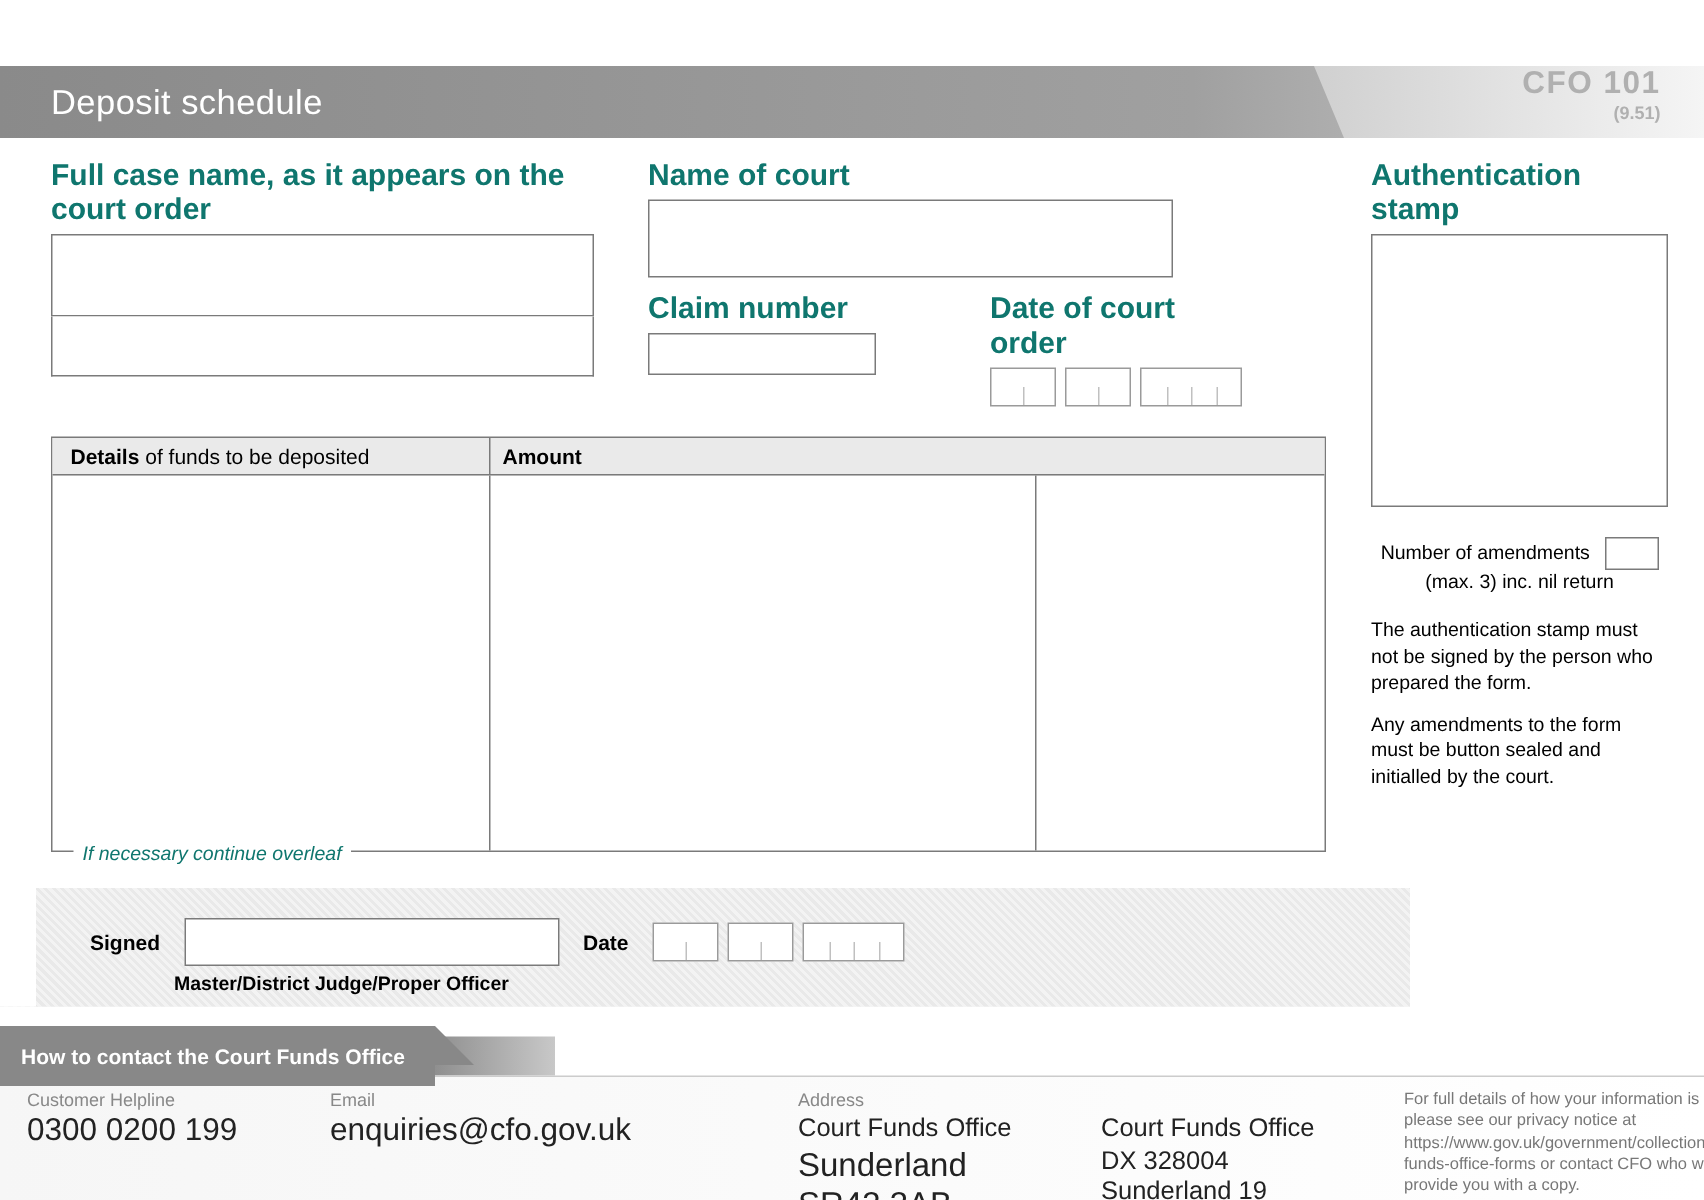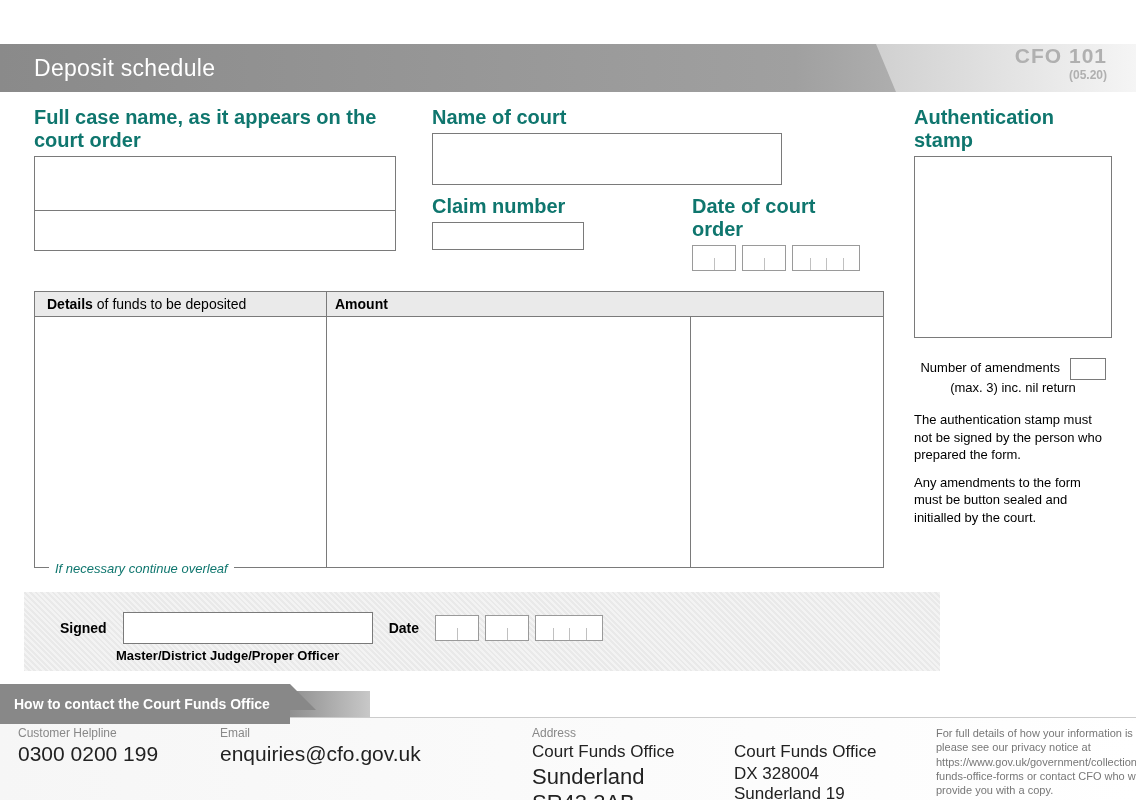--- a/index.html
+++ b/index.html
@@ -60,21 +60,21 @@
   .label{ font-size:20px; color:#0f766e; margin-bottom:4px; font-weight:700;}
   .box{
     border:1px solid #7a7a7a; background:#fff;
     height:48px; width:100%;
   }
   .casename{ width:362px; }
   .casename .box{ height:55px; }
   .casename .box + .box{ border-top:none; height:40px;}
   .court{ width:350px; }
   .court .box{ height:52px; }
-  .row2{ display:flex; gap:108px; margin-top:10px;}
+  .row2{ display:flex; gap:76px; margin-top:10px;}
   .claim .box{ height:28px; width:152px;}
   .dateorder .datebox{ display:flex; }
   .date-seg{
     border:1px solid #9a9a9a; height:26px; width:44px; position:relative;
     background:#fff;
   }
   .date-seg + .date-seg{ margin-left:6px;}
   .date-seg::before{
      content:""; position:absolute; left:50%; top:12px; bottom:0; border-left:1px solid #c0c0c0;
   }
@@ -175,21 +175,21 @@
   .bottom-border{ height:2px; background:#666; margin:0;}
 </style>
 </head>
 <body>
 
 <div class="page">
   <div class="header-bar">
     <div class="header-title">Deposit schedule</div>
     <div class="form-code">
       <div class="code">CFO 101</div>
-      <div class="rev">(05.20)</div>
+      <div class="rev">(9.51)</div>
     </div>
   </div>
 
   <div class="main-area">
     <div class="left-col">
       <div class="top-fields">
         <div class="field-group casename">
           <div class="label">Full case name, as it appears on the court order</div>
           <div class="box"></div>
           <div class="box"></div>

